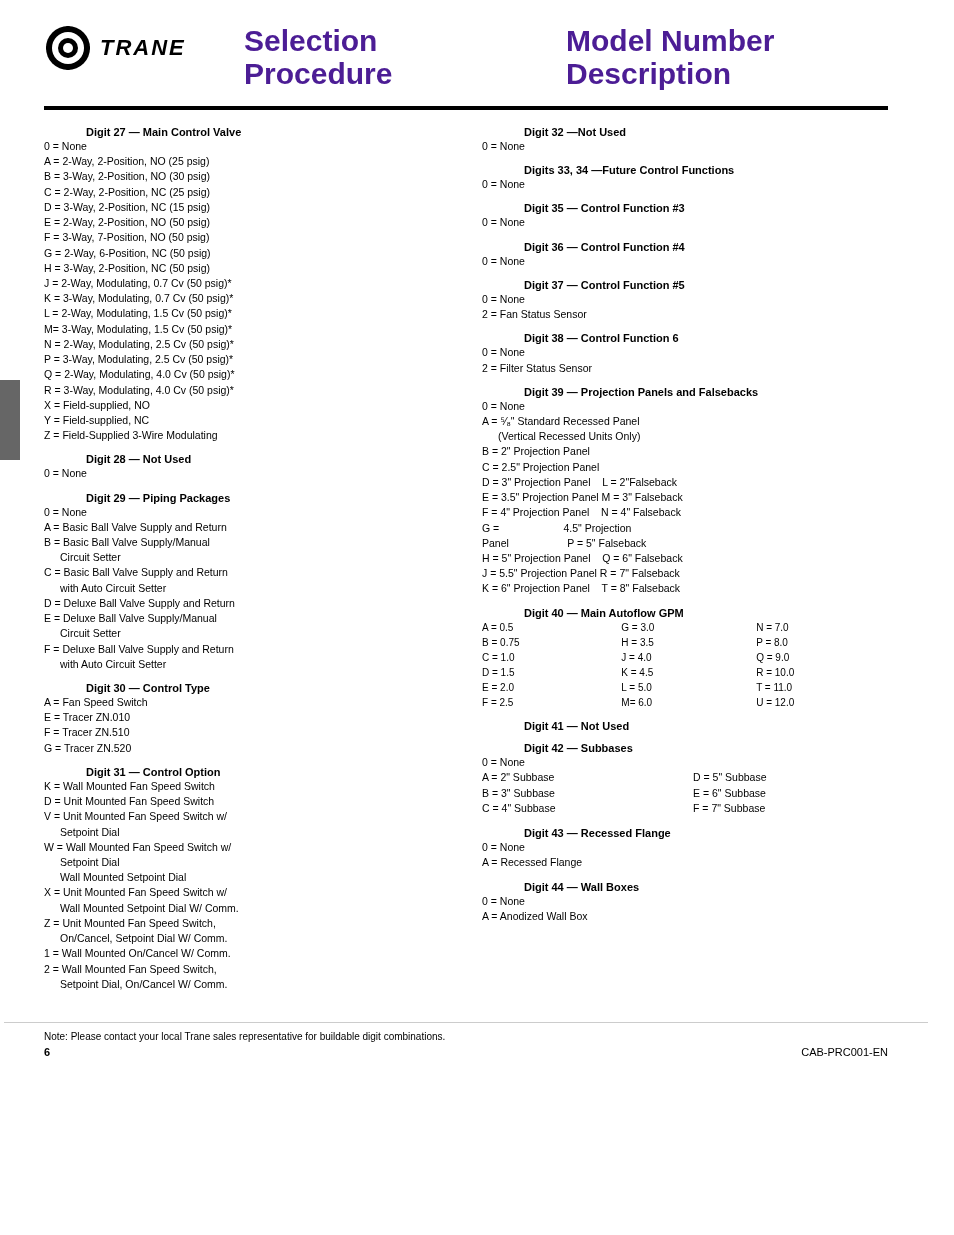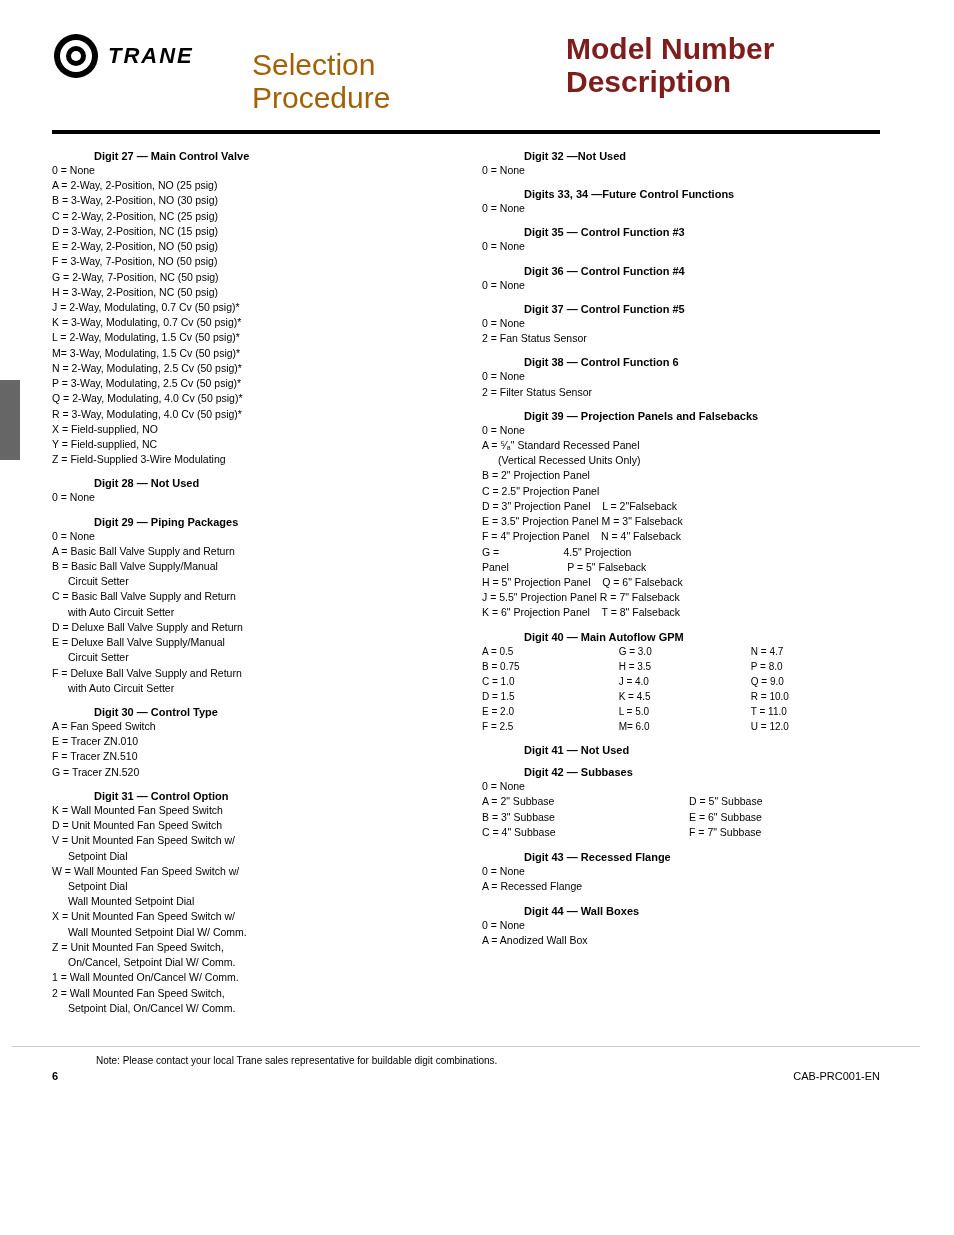--- a/index.html
+++ b/index.html
@@ -9,21 +9,21 @@
       background: #fff;
       color: #000;
       width: 954px;
       min-height: 1235px;
     }
 
     .page {
       width: 932px;
       min-height: 1235px;
       position: relative;
-      padding: 12px;
+      padding: 4px;
     }
 
     
     .header {
       display: flex;
       align-items: flex-start;
       padding: 20px 40px 0 40px;
     }
 
     .logo-area {
@@ -52,35 +52,34 @@
       gap: 0;
     }
 
     .selection-procedure {
       flex: 1;
       padding-left: 40px;
     }
 
     .selection-procedure h1 {
       font-size: 30px;
-      font-weight: 400;
+      font-weight: 700;
       line-height: 1.1;
-      color: #a16207;
-      margin-top: 16px;
+      color: #4c1d95;
     }
 
     .model-number-desc {
       flex: 1;
     }
 
     .model-number-desc h1 {
       font-size: 30px;
       font-weight: 900;
       line-height: 1.1;
-      color: #7f1d1d;
+      color: #4c1d95;
     }
 
     
     .divider {
       height: 4px;
       background: #000;
       margin: 16px 40px 16px 40px;
     }
 
     
@@ -125,21 +124,20 @@
     
     .footer {
       margin-top: 20px;
       padding: 0 40px;
       border-top: 1px solid #ccc;
     }
 
     .footer-note {
       font-size: 10px;
       padding-top: 8px;
-      margin-left: 44px;
     }
 
     .footer-page-info {
       display: flex;
       justify-content: space-between;
       padding-top: 4px;
     }
 
     .footer-page {
       font-size: 11px;
@@ -225,21 +223,21 @@
       <div class="section">
         <div class="section-title">Digit 27 — Main Control Valve</div>
         <div>
           <div class="section-item">0  =  None</div>
           <div class="section-item">A =  2-Way, 2-Position, NO (25 psig)</div>
           <div class="section-item">B =  3-Way, 2-Position, NO (30 psig)</div>
           <div class="section-item">C =  2-Way, 2-Position, NC (25 psig)</div>
           <div class="section-item">D =  3-Way, 2-Position, NC (15 psig)</div>
           <div class="section-item">E =  2-Way, 2-Position, NO (50 psig)</div>
           <div class="section-item">F =  3-Way, 7-Position, NO (50 psig)</div>
-          <div class="section-item">G =  2-Way, 7-Position, NC (50 psig)</div>
+          <div class="section-item">G =  2-Way, 6-Position, NC (50 psig)</div>
           <div class="section-item">H =  3-Way, 2-Position, NC (50 psig)</div>
           <div class="section-item">J =  2-Way, Modulating, 0.7 Cv (50 psig)*</div>
           <div class="section-item">K =  3-Way, Modulating, 0.7 Cv (50 psig)*</div>
           <div class="section-item">L =  2-Way, Modulating, 1.5 Cv (50 psig)*</div>
           <div class="section-item">M= 3-Way, Modulating, 1.5 Cv (50 psig)*</div>
           <div class="section-item">N =  2-Way, Modulating, 2.5 Cv (50 psig)*</div>
           <div class="section-item">P =  3-Way, Modulating, 2.5 Cv (50 psig)*</div>
           <div class="section-item">Q =  2-Way, Modulating, 4.0 Cv (50 psig)*</div>
           <div class="section-item">R =  3-Way, Modulating, 4.0 Cv (50 psig)*</div>
           <div class="section-item">X =  Field-supplied, NO</div>
@@ -345,21 +343,21 @@
         <div class="section-item">H = 5" Projection Panel&nbsp;&nbsp;&nbsp;&nbsp;Q = 6"  Falseback</div>
         <div class="section-item">J = 5.5" Projection Panel  R  = 7"  Falseback</div>
         <div class="section-item">K = 6" Projection Panel&nbsp;&nbsp;&nbsp;&nbsp;T  = 8"  Falseback</div>
       </div>
 
       <div class="section">
         <div class="section-title">Digit 40 — Main Autoflow GPM</div>
         <div class="gpm-table">
           <span>A  = 0.5</span>
             <span>G = 3.0</span>
-            <span>N = 4.7</span>
+            <span>N = 7.0</span>
           <span>B  = 0.75</span>
             <span>H  = 3.5</span>
             <span>P  =  8.0</span>
           <span>C  = 1.0</span>
             <span>J  = 4.0</span>
             <span>Q  =  9.0</span>
           <span>D  = 1.5</span>
             <span>K  = 4.5</span>
             <span>R  = 10.0</span>
           <span>E  = 2.0</span>

